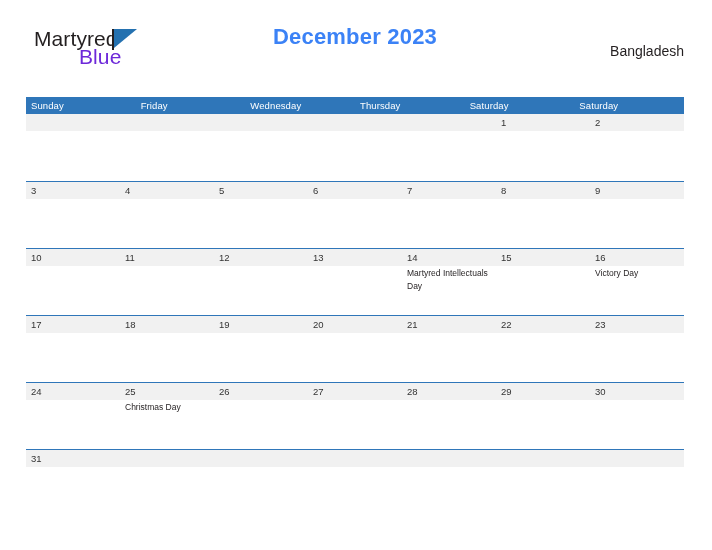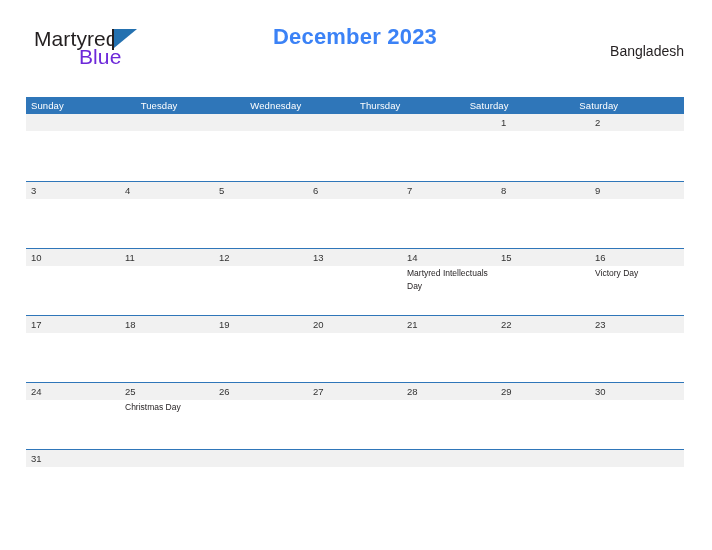--- a/index.html
+++ b/index.html
@@ -198,21 +198,21 @@
     <div class="cal-title">December 2023</div>
 
     <div class="cal-country">Bangladesh</div>
 
   </div>
 
   <div class="cal">
 
     <div class="dow-row">
       <div class="dow-cell">Sunday</div>
-      <div class="dow-cell">Tuesday</div>
+      <div class="dow-cell">Friday</div>
       <div class="dow-cell">Wednesday</div>
       <div class="dow-cell">Thursday</div>
       <div class="dow-cell">Saturday</div>
       <div class="dow-cell">Saturday</div>
     </div>
 
     <div class="week-row first">
       <div class="week-inner">
         <div class="day-cell">
           <div class="day-band"></div>

